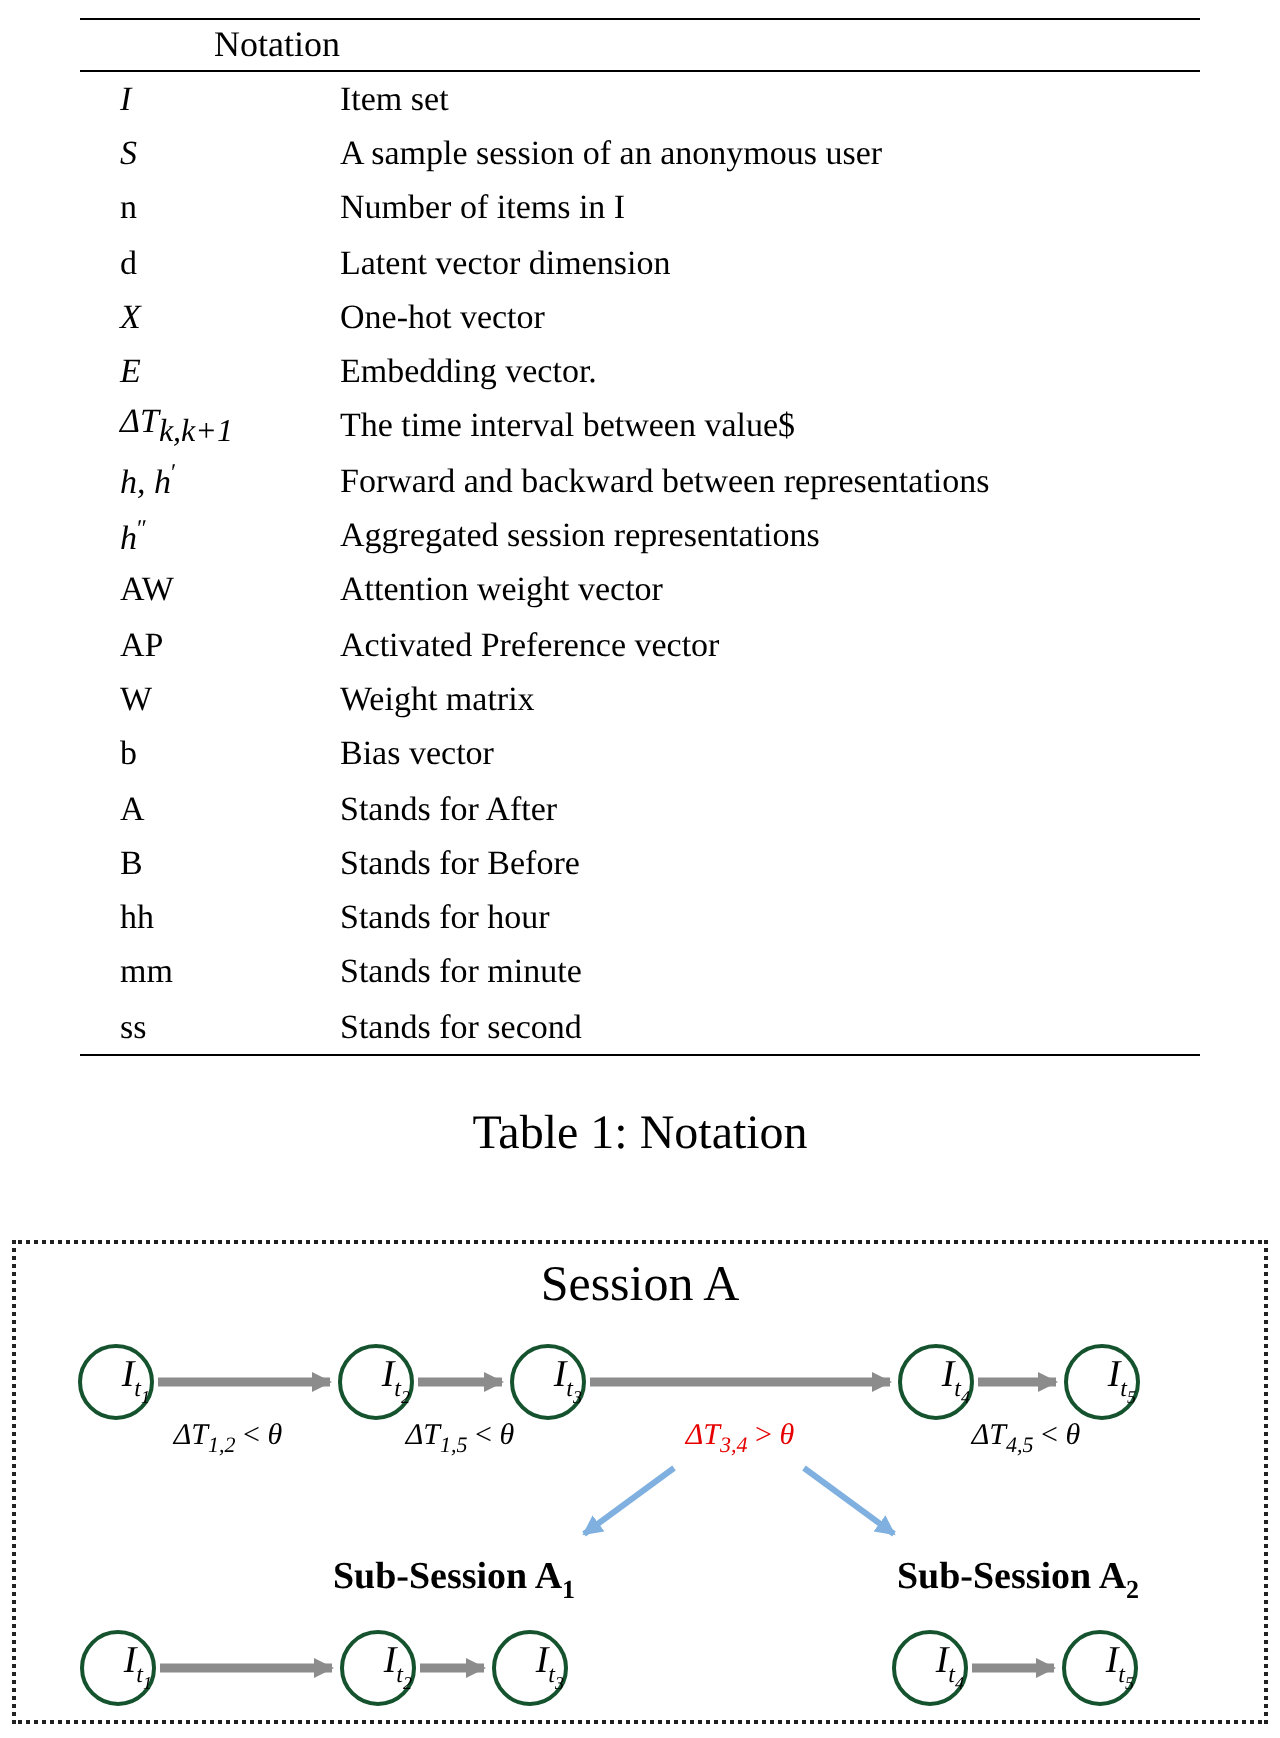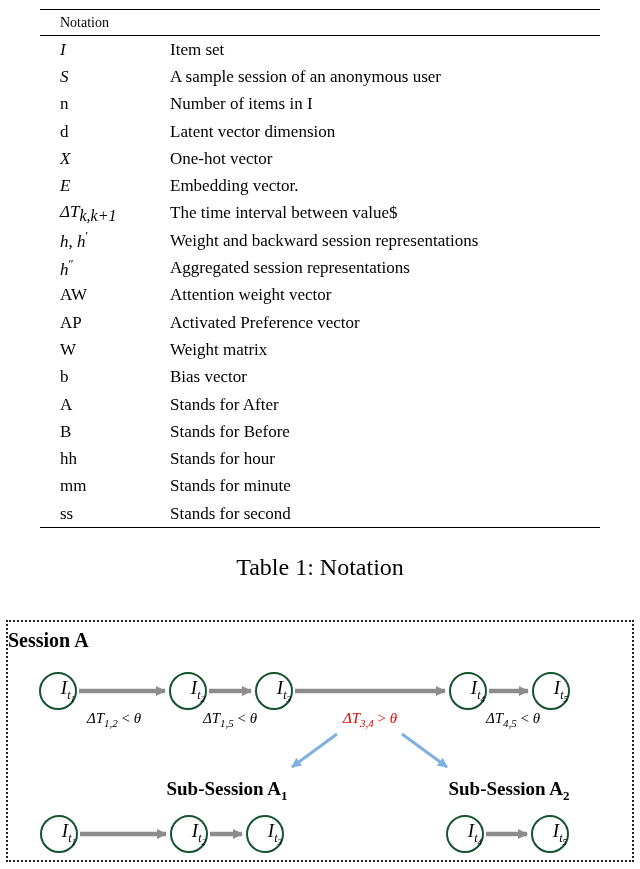--- a/index.html
+++ b/index.html
@@ -9,41 +9,41 @@
     font-family:"Liberation Serif","DejaVu Serif",serif; color:#000;
     overflow:hidden;
   }
   .it { font-style:italic; }
 
   
   .table-wrap { position:absolute; left:40px; top:9px; width:560px; }
   .rule-top    { border-top:1.6px solid #000; }
   .rule-mid    { border-top:1.2px solid #000; }
   .rule-bottom { border-top:1.6px solid #000; }
-  .thead { display:flex; align-items:center; height:25px; font-size:14px; }
+  .thead { display:flex; align-items:center; height:25px; font-size:18px;text-align:right; }
   .trow  { display:flex; align-items:center; height:27.3px; font-size:17px; }
   .cn { width:130px; padding-left:20px; }
   .cd { flex:1; }
   .cn sub { font-size:16px; }
   .cn sup { font-size:12px; }
   .caption {
     position:absolute; left:0; top:554px; width:640px;
     text-align:center; font-size:24px;
   }
 
   
   .figure {
     position:absolute; left:6px; top:620px; width:628px; height:242px;
     border:2px dotted #222; background:#fff;
   }
   .fig-inner { position:absolute; inset:0; }
   .arrow-layer { position:absolute; left:0; top:0; pointer-events:none; }
   .session-title {
     position:absolute; left:0; top:7px; width:100%;
-    font-weight:bold; font-size:20px;
+    text-align:center; font-weight:normal; font-size:25px;
   }
   .node {
     position:absolute; width:38px; height:38px; border:2px solid #14532d;
     border-radius:50%; background:#fff;
     display:flex; align-items:center; justify-content:flex-end;
   }
   .nl  { font-size:19px; font-style:italic; line-height:1; }
   .ns  { font-size:12px; }
   .nss { font-size:9px; }
   .dl {
@@ -95,21 +95,21 @@
     <div class="trow">
       <div class="cn"><span class="it">E</span></div>
       <div class="cd">Embedding vector.</div>
     </div>
     <div class="trow">
       <div class="cn"><span class="it">ΔT</span><sub class="it">k,k+1</sub></div>
       <div class="cd">The time interval between value$</div>
     </div>
     <div class="trow">
       <div class="cn"><span class="it">h, h</span><sup>′</sup></div>
-      <div class="cd">Weight and backward session representations</div>
+      <div class="cd">Forward and backward between representations</div>
     </div>
     <div class="trow">
       <div class="cn"><span class="it">h</span><sup>″</sup></div>
       <div class="cd">Aggregated session representations</div>
     </div>
     <div class="trow">
       <div class="cn"><span>AW</span></div>
       <div class="cd">Attention weight vector</div>
     </div>
     <div class="trow">

